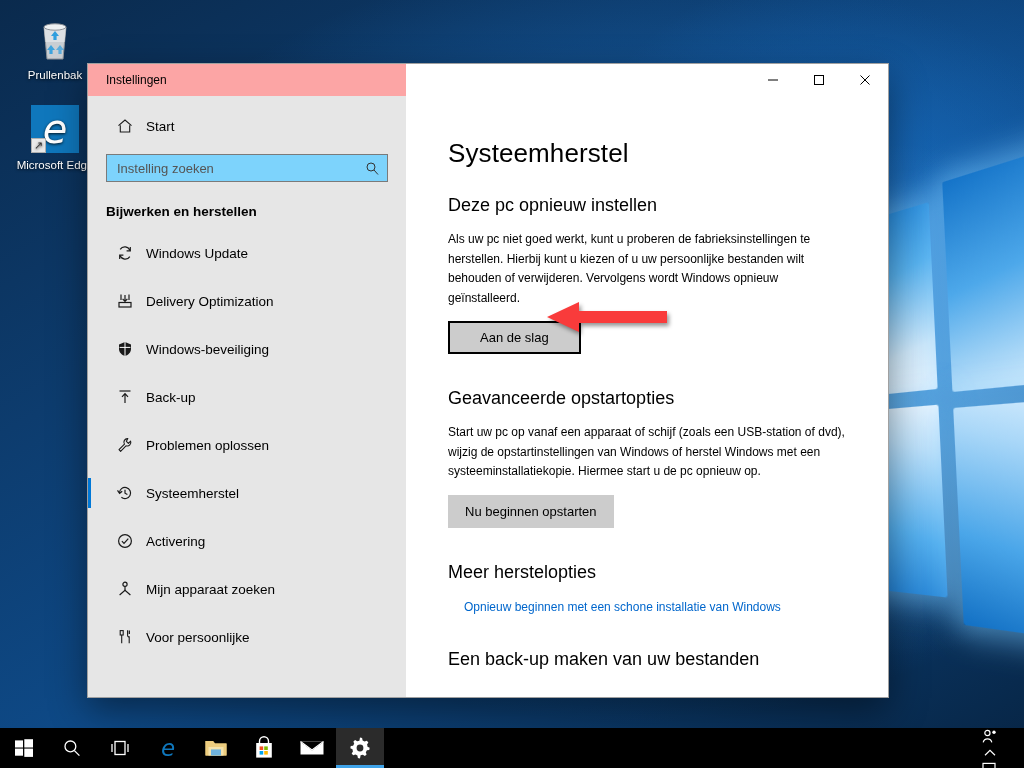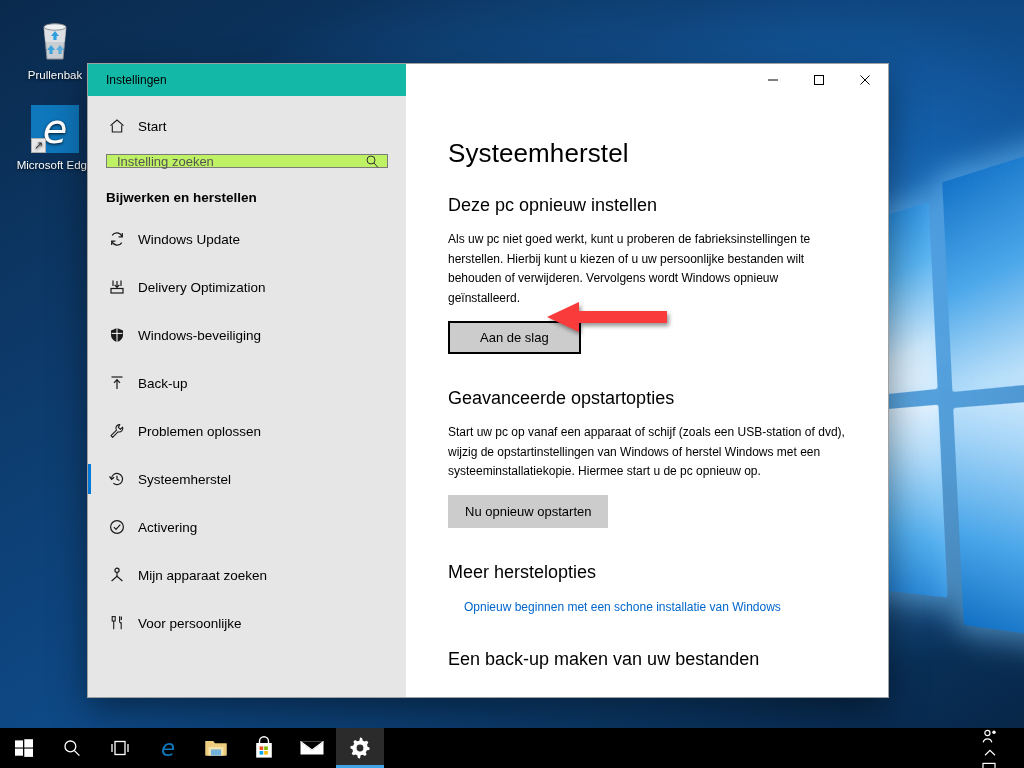--- a/index.html
+++ b/index.html
@@ -105,21 +105,21 @@
     overflow: hidden;
   }
   .titlebar {
     height: 32px;
     background: #fff;
     display: flex; align-items: stretch;
     flex: 0 0 32px;
   }
   .titlebar .tb-left {
     flex: 0 0 318px;
-    background: #14b8a6;
+    background: #fca5a5;
     display: flex; align-items: center;
     padding-left: 18px;
     font-size: 12px; color: #000;
   }
   .titlebar .tb-mid { flex: 1 1 auto; background: #fff; }
   .win-btn {
     width: 46px;
     display: flex; align-items: center; justify-content: center;
     background: #fff;
     color: #000;
@@ -134,43 +134,43 @@
   .sidebar {
     flex: 0 0 318px;
     background: #e6e6e6;
     padding-top: 6px;
     position: relative;
     overflow: hidden;
   }
   .nav-row {
     display: flex; align-items: center;
     height: 48px;
-    padding-left: 20px;
+    padding-left: 28px;
     position: relative;
     font-size: 13.5px;
     color: #000;
   }
   .nav-row .ico {
     width: 30px; flex: 0 0 30px;
     display: flex; align-items: center;
     color: #1a1a1a;
   }
   .nav-row .lbl { white-space: nowrap; }
   .nav-row.selected::before {
     content: "";
     position: absolute;
     left: 0; top: 9px;
     width: 3px; height: 30px;
     background: #0078d7;
   }
 
   .search-wrap { padding: 4px 18px 0 18px; }
   .search-box {
-    height: 14px;
-    background: #bef264;
+    height: 28px;
+    background: #7dd3fc;
     border: 1px solid #7a7a7a;
     display: flex; align-items: center;
     padding: 0 6px 0 10px;
   }
   .search-box input {
     flex: 1 1 auto;
     border: none; outline: none;
     background: transparent;
     font-family: "Liberation Sans", sans-serif;
     font-size: 13px;
@@ -501,21 +501,21 @@
 
         <div class="blk">
           <h2 class="sec-head">Deze pc opnieuw instellen</h2>
           <p class="body-text">Als uw pc niet goed werkt, kunt u proberen de fabrieksinstellingen te herstellen. Hierbij kunt u kiezen of u uw persoonlijke bestanden wilt behouden of verwijderen. Vervolgens wordt Windows opnieuw geïnstalleerd.</p>
           <span class="btn focused">Aan de slag</span>
         </div>
 
         <div class="blk">
           <h2 class="sec-head">Geavanceerde opstartopties</h2>
           <p class="body-text">Start uw pc op vanaf een apparaat of schijf (zoals een USB-station of dvd), wijzig de opstartinstellingen van Windows of herstel Windows met een systeeminstallatiekopie. Hiermee start u de pc opnieuw op.</p>
-          <span class="btn">Nu opnieuw opstarten</span>
+          <span class="btn">Nu beginnen opstarten</span>
         </div>
 
         <div class="blk">
           <h2 class="sec-head">Meer herstelopties</h2>
           <a href="#" class="link">Opnieuw beginnen met een schone installatie van Windows</a>
         </div>
 
         <div>
           <h2 class="sec-head">Een back-up maken van uw bestanden</h2>
         </div>

